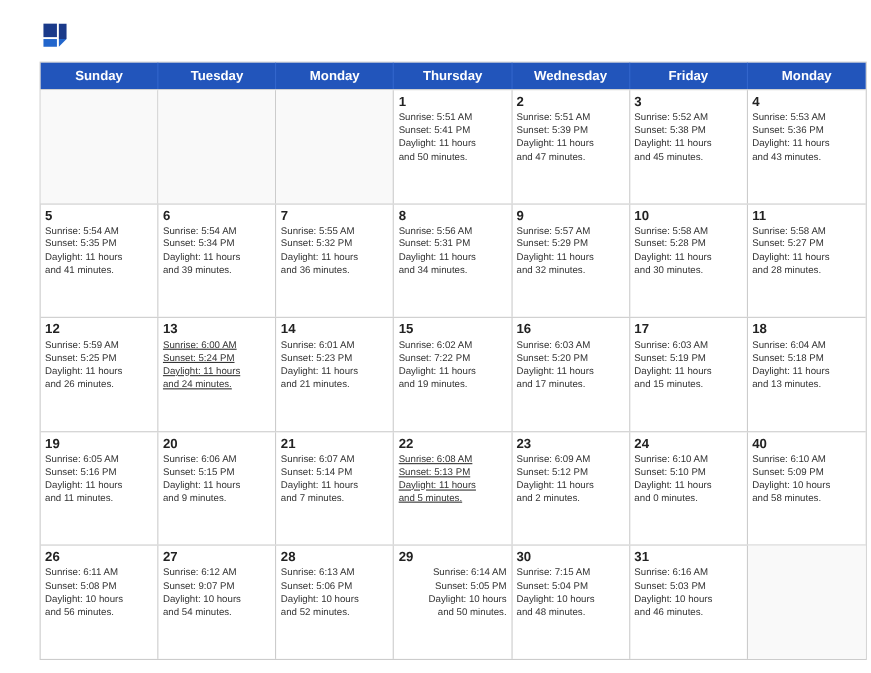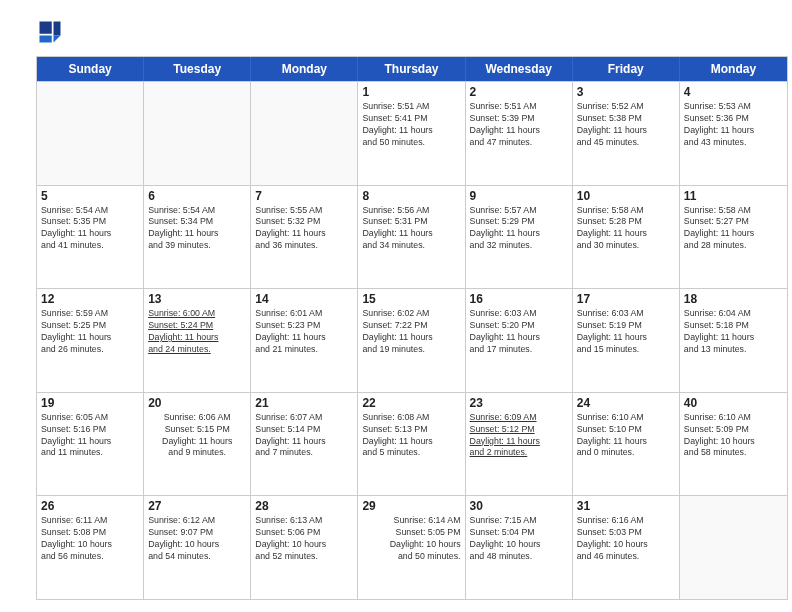--- a/index.html
+++ b/index.html
@@ -281,42 +281,42 @@
         <div class="cal-row">
           <div class="cal-cell">
             <div class="day-num">19</div>
             <div class="day-info" style="white-space: pre-line;">Sunrise: 6:05 AM
 Sunset: 5:16 PM
 Daylight: 11 hours
 and 11 minutes.</div>
           </div>
           <div class="cal-cell">
             <div class="day-num">20</div>
-            <div class="day-info" style="white-space: pre-line; text-align: center;">Sunrise: 6:06 AM
+            <div class="day-info" style="white-space: pre-line;">Sunrise: 6:06 AM
 Sunset: 5:15 PM
 Daylight: 11 hours
 and 9 minutes.</div>
           </div>
           <div class="cal-cell">
             <div class="day-num">21</div>
             <div class="day-info" style="white-space: pre-line;">Sunrise: 6:07 AM
 Sunset: 5:14 PM
 Daylight: 11 hours
 and 7 minutes.</div>
           </div>
           <div class="cal-cell">
             <div class="day-num">22</div>
-            <div class="day-info" style="white-space: pre-line;">Sunrise: 6:08 AM
+            <div class="day-info" style="white-space: pre-line; text-decoration: underline;">Sunrise: 6:08 AM
 Sunset: 5:13 PM
 Daylight: 11 hours
 and 5 minutes.</div>
           </div>
           <div class="cal-cell">
             <div class="day-num">23</div>
-            <div class="day-info" style="white-space: pre-line; text-decoration: underline;">Sunrise: 6:09 AM
+            <div class="day-info" style="white-space: pre-line;">Sunrise: 6:09 AM
 Sunset: 5:12 PM
 Daylight: 11 hours
 and 2 minutes.</div>
           </div>
           <div class="cal-cell">
             <div class="day-num">24</div>
             <div class="day-info" style="white-space: pre-line;">Sunrise: 6:10 AM
 Sunset: 5:10 PM
 Daylight: 11 hours
 and 0 minutes.</div>

